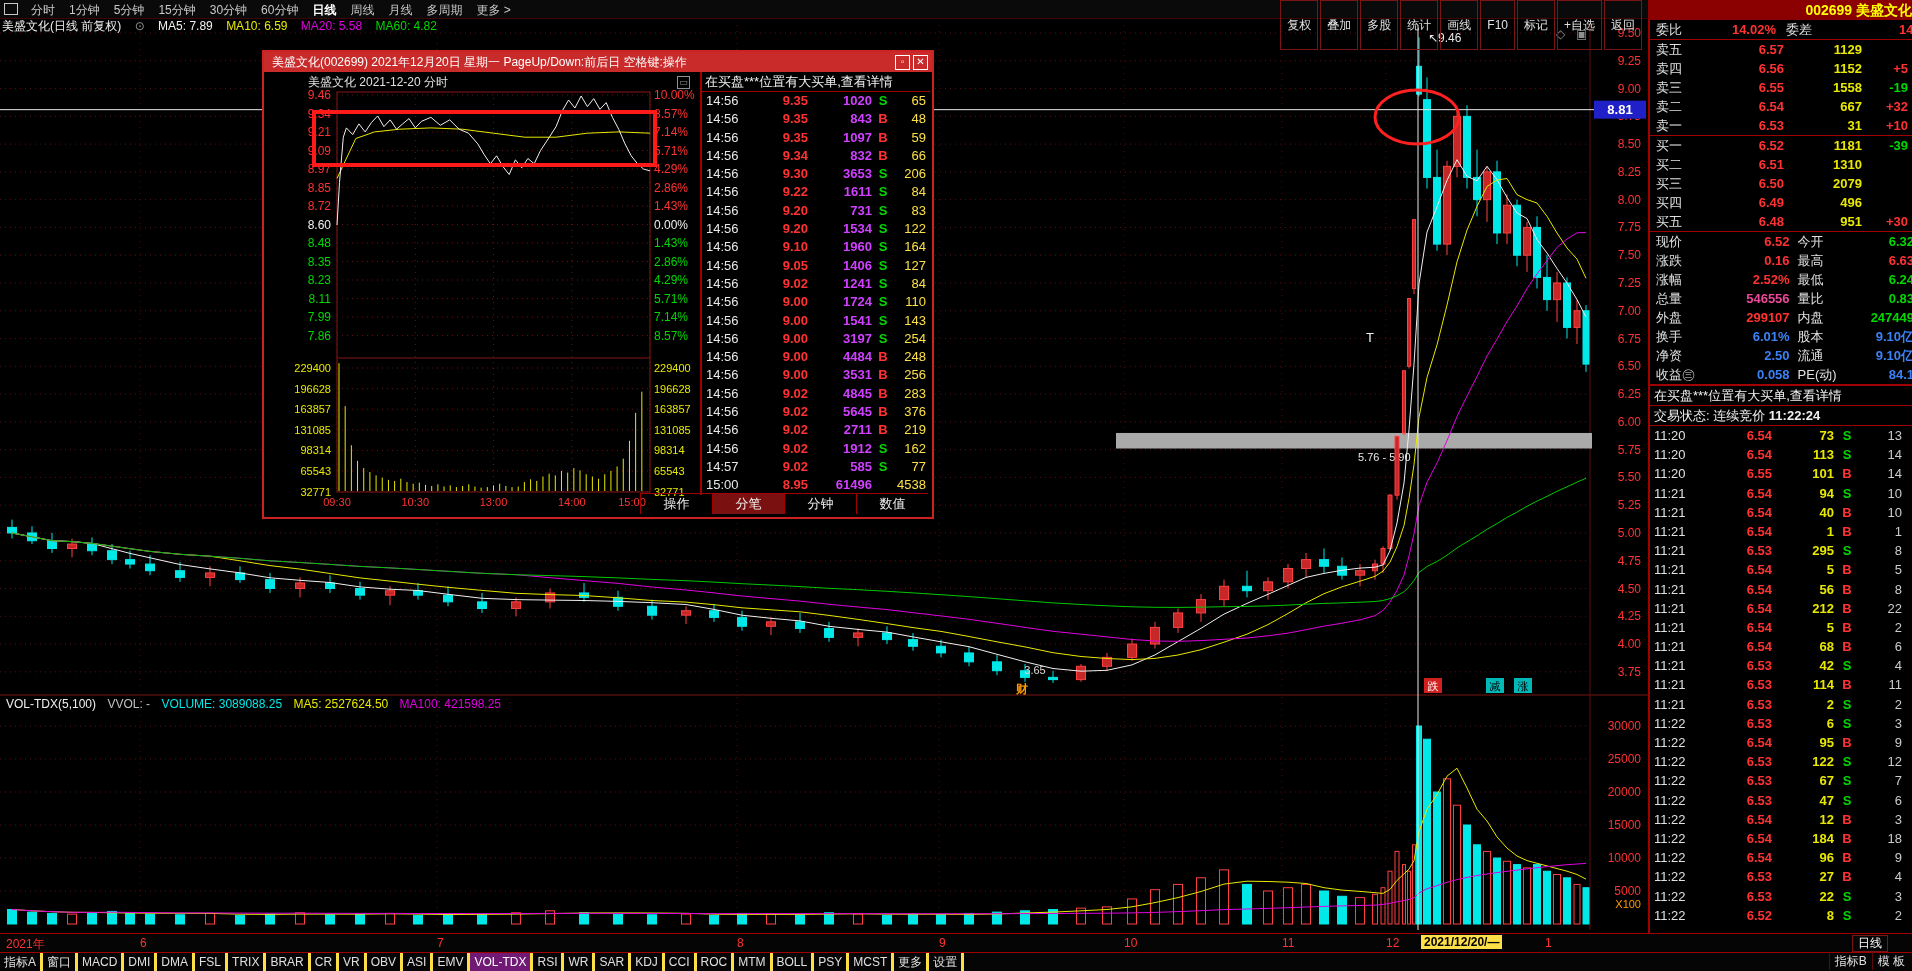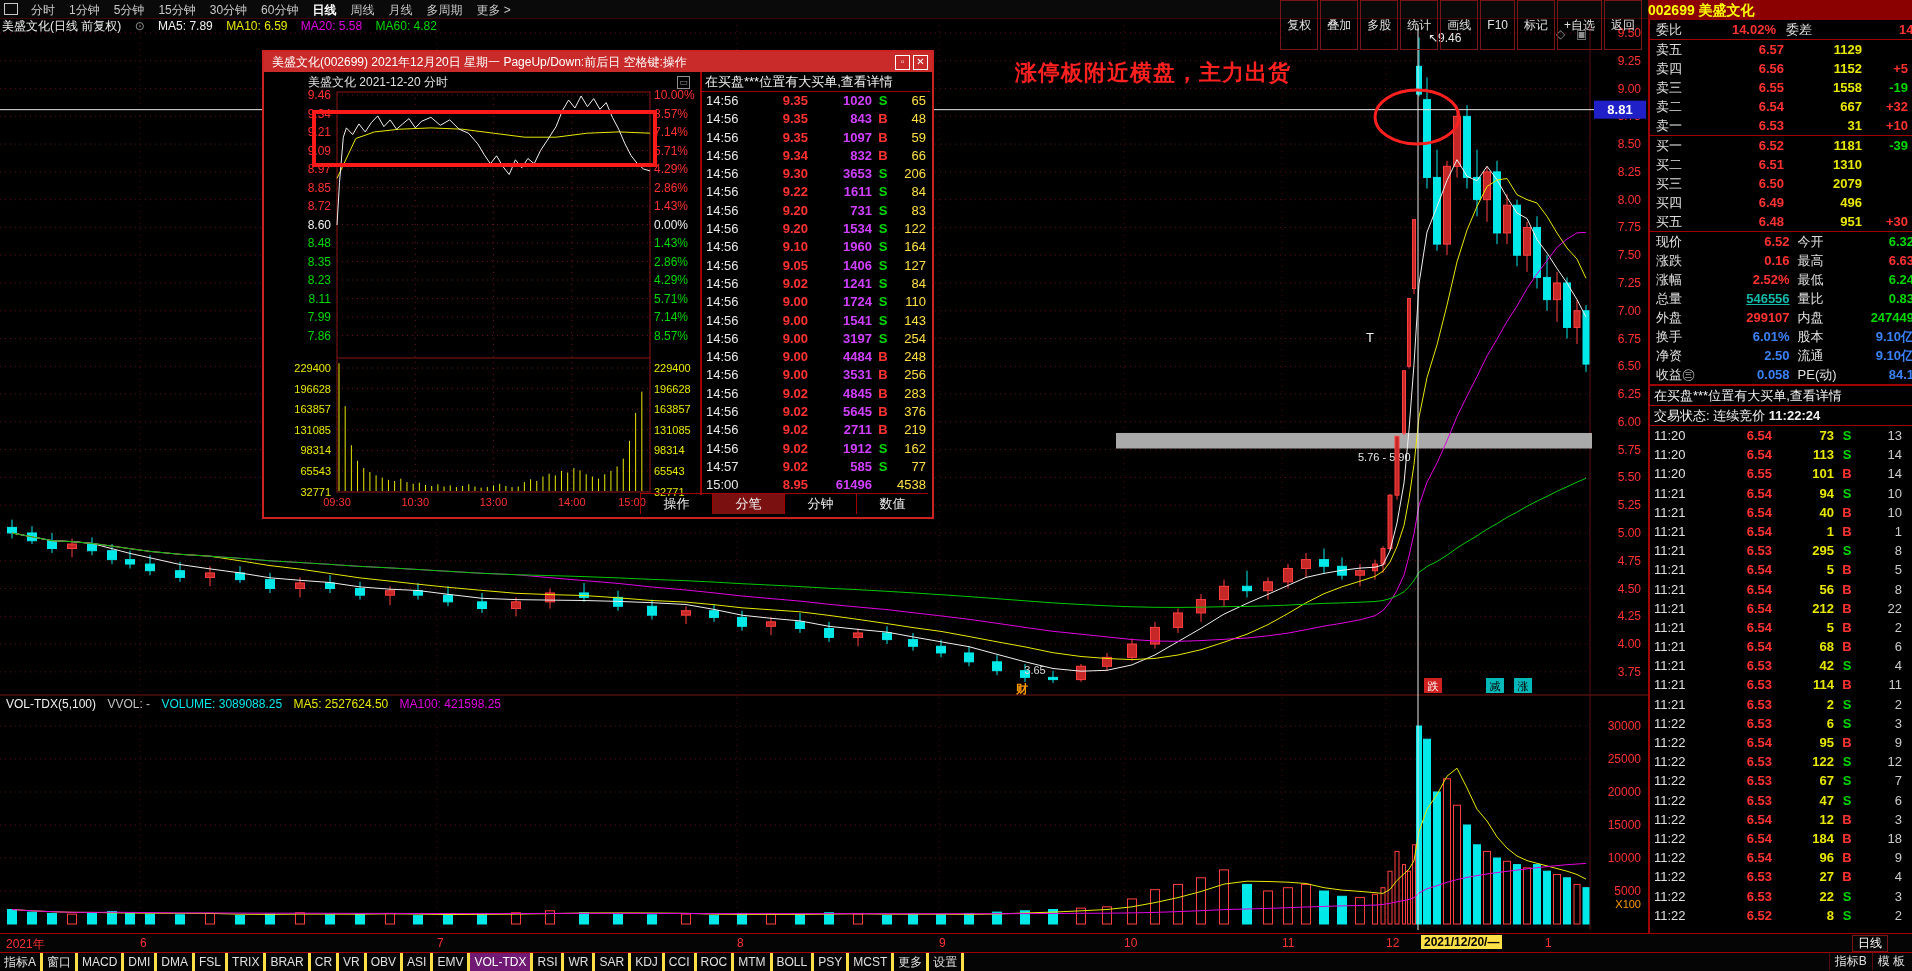--- a/index.html
+++ b/index.html
@@ -7,41 +7,41 @@
   .abs{position:absolute;}
   #stage{position:absolute;left:0;top:0;width:1912px;height:971px;background:#000;}
   
   #topbar{left:0;top:0;width:1912px;height:18px;background:#0a0a0a;border-bottom:1px solid #3a0505;z-index:40;}
   #topbar .mitem{display:inline-block;color:#c8c8c8;font-size:12px;line-height:18px;padding:0 7px;cursor:default;}
   #topbar .mitem.active{color:#ffffff;font-weight:bold;}
   #topbar .sq{display:inline-block;width:12px;height:10px;border:1px solid #c8c8c8;margin:3px 6px 0 4px;vertical-align:top;}
   #rightmenu{position:absolute;right:270px;top:0;height:18px;}
   #rightmenu .rbtn{display:inline-block;color:#e0e0e0;font-size:12px;line-height:16px;border:1px solid #7a1515;padding:16px 6px;margin-left:2px;cursor:default;}
   #corner{position:absolute;left:1648px;top:0;width:264px;height:20px;background:#8b0000;color:#ffff00;
-    font-size:14px;font-weight:bold;text-align:left;line-height:20px;z-index:41;}
+    font-size:14px;font-weight:bold;text-align:right;line-height:20px;z-index:41;}
   
   #titleline{left:2px;top:18px;height:15px;font-size:12px;z-index:30;white-space:nowrap;}
   #titleline span{margin-right:10px;}
   
   #sidebar{left:1648px;top:20px;width:264px;height:913px;background:#000;border-left:2px solid #a00000;z-index:35;overflow:hidden;font-size:13px;}
   .sb-sec{border-bottom:1px solid #a00000;}
   .qrow{display:flex;height:19px;line-height:19px;padding-left:6px;overflow:hidden;white-space:nowrap;}
   .qlabel{width:48px;color:#e0e0e0;}
   .qprice{width:80px;text-align:right;font-weight:bold;}
   .qvol{width:78px;text-align:right;color:#e8e800;font-weight:bold;}
   .qchg{width:46px;text-align:right;font-weight:bold;margin-right:-18px;}
   .wrow{display:flex;height:19px;line-height:19px;padding-left:6px;color:#e0e0e0;overflow:hidden;white-space:nowrap;}
   .drow{display:flex;height:19px;line-height:19px;padding-left:6px;overflow:hidden;white-space:nowrap;color:#e0e0e0;}
   .dl{width:58px;} .dv{width:82px;text-align:right;font-weight:bold;} .dl2{width:52px;padding-left:8px;} .dv2{width:70px;text-align:right;font-weight:bold;}
   #sb-notice{height:19px;line-height:19px;color:#f0f0f0;padding-left:4px;border-top:1px solid #a00000;border-bottom:1px solid #a00000;white-space:nowrap;overflow:hidden;}
   #sb-status{height:19px;line-height:19px;color:#f0f0f0;padding-left:4px;border-bottom:1px solid #a00000;white-space:nowrap;}
   .srow{display:flex;height:19.2px;line-height:19.2px;padding-left:4px;overflow:hidden;white-space:nowrap;}
   .st{width:46px;color:#e0e0e0;} .sp{width:72px;text-align:right;font-weight:bold;} .sv{width:62px;text-align:right;color:#e8e800;font-weight:bold;}
   .sf{width:26px;text-align:center;font-weight:bold;} .sc{width:42px;text-align:right;color:#cccccc;margin-right:-16px;}
-  .red{color:#ff3232;} .green{color:#00d800;} .white{color:#3b82f6;} .yellow{color:#14b8a6;text-decoration:underline;}
+  .red{color:#ff3232;} .green{color:#00d800;} .white{color:#3b82f6;} .yellow{color:#ec4899;}
   
   #popup{left:262px;top:50px;width:668px;height:465px;background:#000;border:2px solid #cc2222;z-index:60;}
   #popup-title{height:20px;background:#c92b2b;color:#fff;font-size:12px;line-height:20px;padding-left:8px;position:relative;}
   #popup-title .wbtn{position:absolute;top:3px;width:13px;height:13px;border:1px solid #fff;color:#fff;font-size:10px;line-height:12px;text-align:center;}
   #chart-label-row{position:absolute;left:0;top:22px;width:434px;height:16px;color:#e0e0e0;font-size:12px;}
   #tickpanel{position:absolute;left:436px;top:20px;width:228px;height:423px;border-left:2px solid #a00000;overflow:hidden;}
   #tickheader{height:19px;line-height:19px;color:#f0f0f0;font-size:13px;white-space:nowrap;border-bottom:1px solid #a00000;padding-left:3px;}
   .prow{display:flex;height:18.3px;line-height:18.3px;font-size:13px;white-space:nowrap;}
   .pt{width:44px;color:#e8e8e8;padding-left:4px;} .pp{width:58px;text-align:right;font-weight:bold;}
   .pv{width:64px;text-align:right;color:#d040ff;font-weight:bold;} .pf{width:22px;text-align:center;font-weight:bold;} .pc{width:32px;text-align:right;color:#fde047;}
@@ -408,21 +408,20 @@
 
   <div class="abs" id="titleline">
     <span style="color:#f0f0f0">美盛文化(日线 前复权)</span>
     <span style="color:#909090">⊙</span>
     <span style="color:#f0f0f0">MA5: 7.89</span>
     <span style="color:#e8e800">MA10: 6.59</span>
     <span style="color:#e000e0">MA20: 5.58</span>
     <span style="color:#00d800">MA60: 4.82</span>
   </div>
 
-  <div class="abs" id="anno-text">涨停板附近横盘，主力出货</div>
 
   <div class="abs" id="volheader">
     <span style="color:#f0f0f0">VOL-TDX(5,100)</span>
     <span style="color:#c0c0c0">VVOL: -</span>
     <span style="color:#00e8e8">VOLUME: 3089088.25</span>
     <span style="color:#e8e800">MA5: 2527624.50</span>
     <span style="color:#e000e0">MA100: 421598.25</span>
   </div>
 
   <div class="abs" id="popup">

